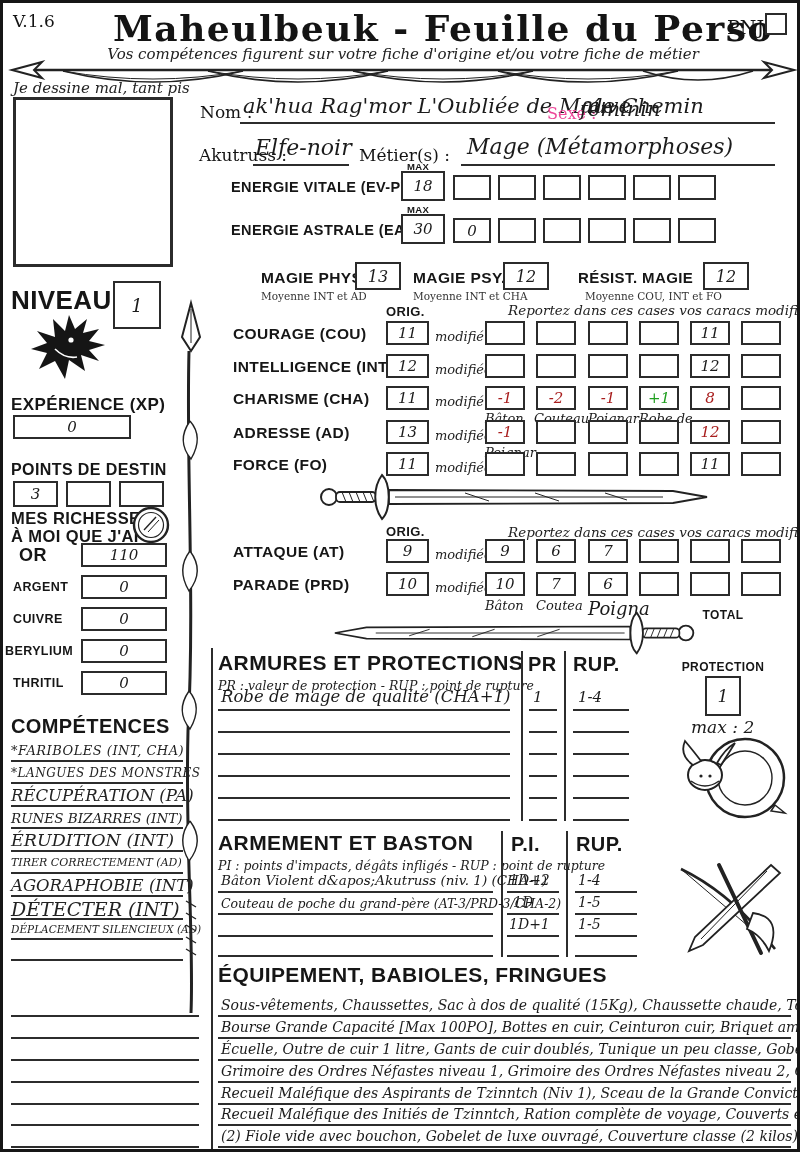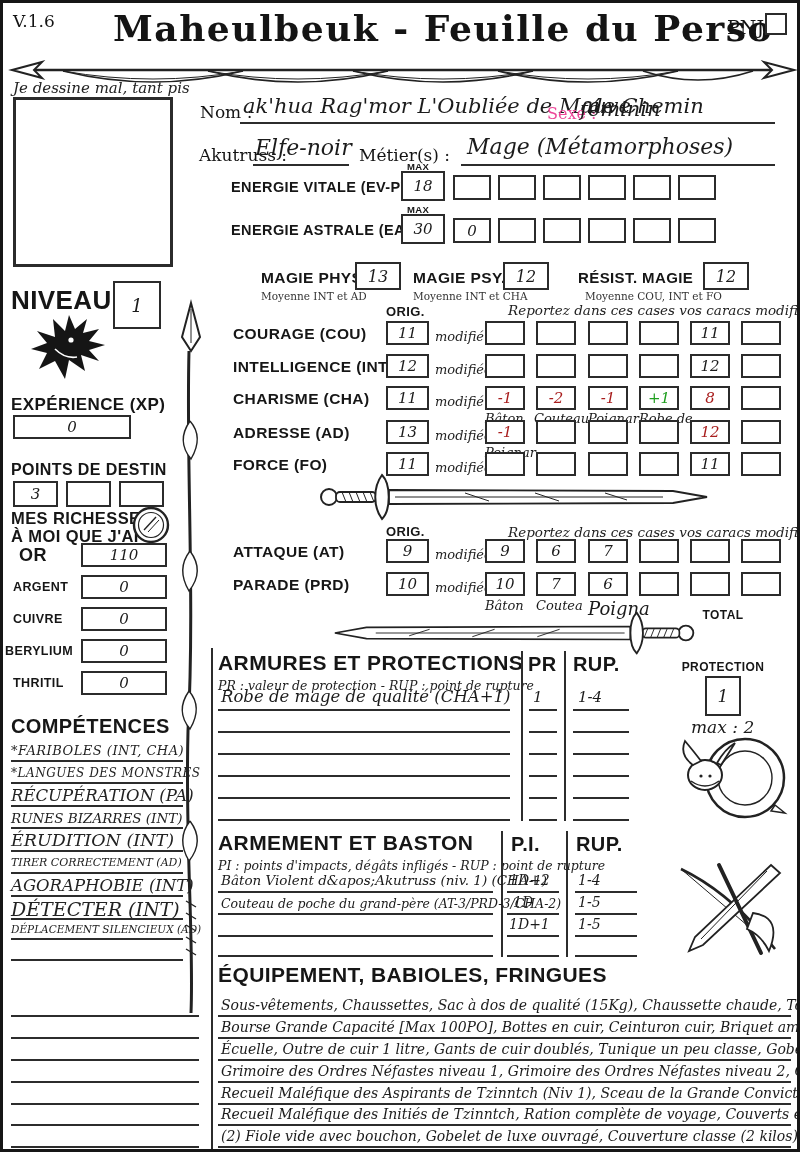--- a/index.html
+++ b/index.html
@@ -22,20 +22,21 @@
 </style>
 </head>
 <body>
 
 <div id="page">
 
   <span class="t ser" style="left:10px;top:8px;font-size:17px">V.1.6</span>
   <div class="t ser" style="left:110px;top:4px;width:580px;text-align:center;font-size:36px;font-weight:bold;letter-spacing:1.5px">Maheulbeuk - Feuille du Perso</div>
   <span class="t ser" style="left:724px;top:13px;font-size:19px">PNJ</span>
   <div class="box" style="left:762px;top:10px;width:22px;height:22px"></div>
+  <div class="t cal" style="left:100px;top:42px;width:600px;text-align:center;font-size:15px">Vos compétences figurent sur votre fiche d'origine et/ou votre fiche de métier</div>
 
   <svg style="left:5px;top:56px" width="790" height="32" viewBox="0 0 790 32">
     <line x1="26" y1="11" x2="764" y2="11" stroke="#222" stroke-width="2.5"></line>
     <polygon points="4,11 34,3 26,11 34,19" class="art" stroke-width="2"></polygon>
     <polygon points="786,11 756,3 764,11 756,19" class="art" stroke-width="2"></polygon>
     <path d="M55,12 Q145,34 235,12" fill="none" stroke="#222" stroke-width="1.6"></path>
     <path d="M55,12 Q145,28 235,12" fill="none" stroke="#222" stroke-width="1"></path>
     <path d="M200,12 Q290,34 380,12" fill="none" stroke="#222" stroke-width="1.6"></path>
     <path d="M200,12 Q290,28 380,12" fill="none" stroke="#222" stroke-width="1"></path>
     <path d="M345,12 Q435,34 525,12" fill="none" stroke="#222" stroke-width="1.6"></path>

